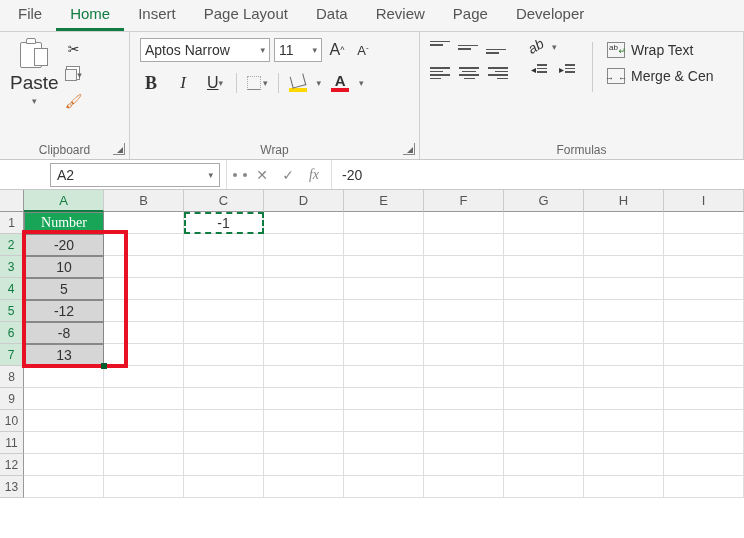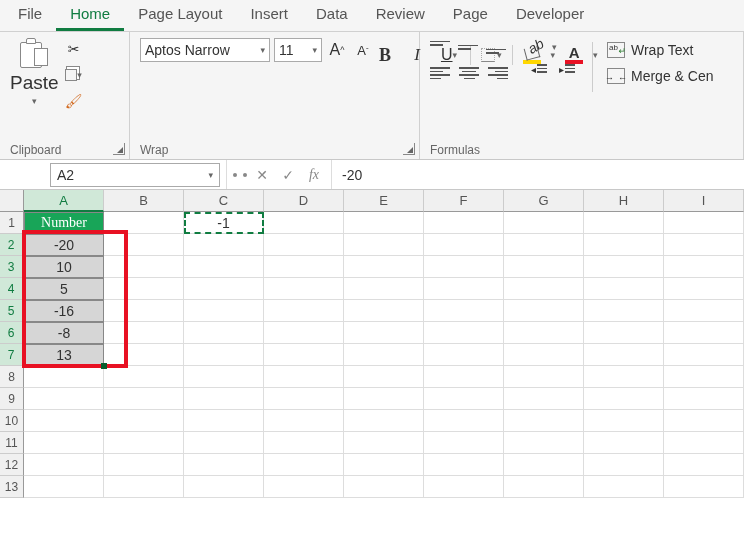--- a/index.html
+++ b/index.html
@@ -4,21 +4,21 @@
 <style>
 * { box-sizing: border-box; margin: 0; padding: 0; font-family: 'Segoe UI', Arial, sans-serif; }
 body { background: #fff; width: 744px; height: 538px; overflow: hidden; font-size: 14px; color: #333; }
 
 .tabs { display: flex; gap: 0; background: #f5f5f5; border-bottom: 1px solid #d0d0d0; padding: 0 4px; height: 32px; align-items: flex-end; }
 .tab { padding: 6px 14px; cursor: pointer; font-size: 15px; color: #555; border-bottom: 3px solid transparent; }
 .tab.active { color: #107c41; border-bottom: 3px solid #107c41; font-weight: 400; }
 
 .ribbon { display: flex; background: #f5f5f5; border-bottom: 1px solid #c8c8c8; height: 128px; }
 .ribbon-group { border-right: 1px solid #d0d0d0; padding: 6px 10px 2px 10px; display: flex; flex-direction: column; position: relative; }
-.ribbon-group-title { font-size: 12px; color: #666; margin-top: auto; padding-top: 4px; }
+.ribbon-group-title { text-align: center; font-size: 12px; color: #666; margin-top: auto; padding-top: 4px; }
 .ribbon-content { flex: 1; display: flex; align-items: flex-start; gap: 6px; }
 
 .clipboard-col1 { display: flex; flex-direction: column; align-items: center; gap: 2px; }
 .paste-icon { width: 28px; height: 32px; position: relative; }
 .paste-board { width: 22px; height: 26px; border: 1.5px solid #888; border-radius: 2px; position: absolute; top: 4px; left: 0; background: #fff; }
 .paste-clip { width: 10px; height: 6px; border: 1.5px solid #888; border-radius: 2px 2px 0 0; position: absolute; top: 0; left: 6px; background: #fff; }
 .paste-doc { width: 14px; height: 18px; background: #fff; border: 1px solid #888; position: absolute; top: 10px; left: 14px; }
 .paste-label { font-size: 19px; }
 .dd-arrow { font-size: 9px; color: #666; }
 
@@ -78,22 +78,22 @@
 .marching { position: absolute; border: 2px dashed #107c41; pointer-events: none; }
 .red-box { position: absolute; border: 4px solid #e81123; pointer-events: none; }
 .sel-handle { position: absolute; width: 6px; height: 6px; background: #0a5c2e; }
 </style>
 </head>
 <body>
 
 <div class="tabs">
   <div class="tab">File</div>
   <div class="tab active">Home</div>
+  <div class="tab">Insert</div>
   <div class="tab">Page Layout</div>
-  <div class="tab">Insert</div>
   <div class="tab">Data</div>
   <div class="tab">Review</div>
   <div class="tab">Page</div>
   <div class="tab">Developer</div>
 </div>
 
 <div class="ribbon">
 
   <div class="ribbon-group" style="width:130px">
     <div class="ribbon-content">
@@ -117,21 +117,21 @@
         <div class="mini-icon">
             <span style="color:#d2691e">🖌</span>
           </div>
       </div>
     </div>
     <div class="ribbon-group-title">Clipboard</div>
     <div class="dialog-launcher"></div>
   </div>
 
   <div class="ribbon-group" style="width:290px">
-    <div style="display:flex;flex-direction:row">
+    <div style="display:flex;flex-direction:column">
       <div class="font-row1">
         <div class="font-select">
           <span>Aptos Narrow</span>
           <span class="dd-arrow">▾</span>
         </div>
         <div class="size-select">
           <span>11</span>
           <span class="dd-arrow">▾</span>
         </div>
         <div class="font-btn" style="font-size:16px">A<span style="font-size:9px;vertical-align:super">^</span></div>
@@ -326,21 +326,21 @@
         <div class="cell"></div>
         <div class="cell"></div>
         <div class="cell"></div>
         <div class="cell"></div>
         <div class="cell"></div>
         <div class="cell"></div>
         <div class="cell"></div>
       </div>
       <div class="row">
         <div class="row-h sel">5</div>
-        <div class="cell data-cell">-16</div>
+        <div class="cell data-cell">-12</div>
         <div class="cell"></div>
         <div class="cell"></div>
         <div class="cell"></div>
         <div class="cell"></div>
         <div class="cell"></div>
         <div class="cell"></div>
         <div class="cell"></div>
         <div class="cell"></div>
       </div>
       <div class="row">

